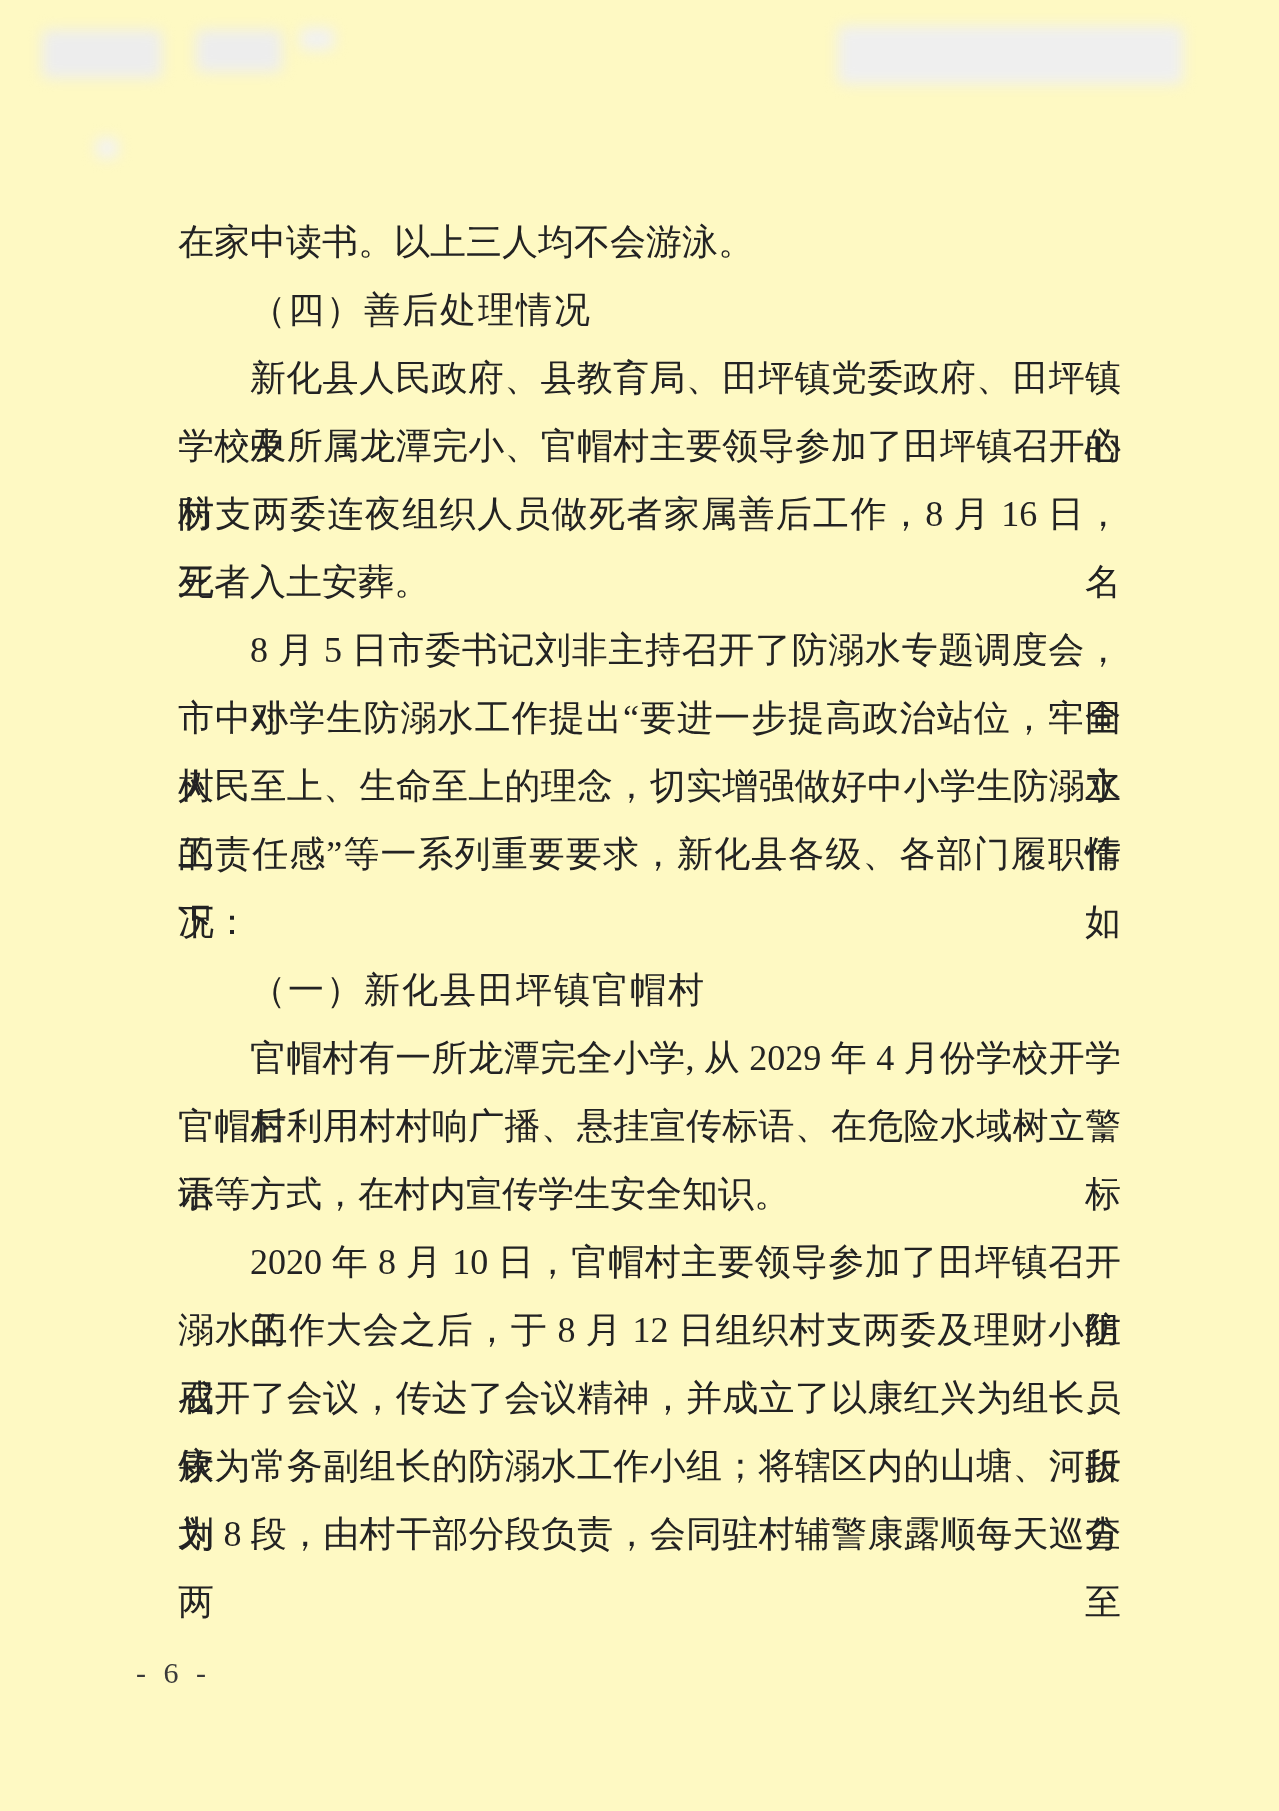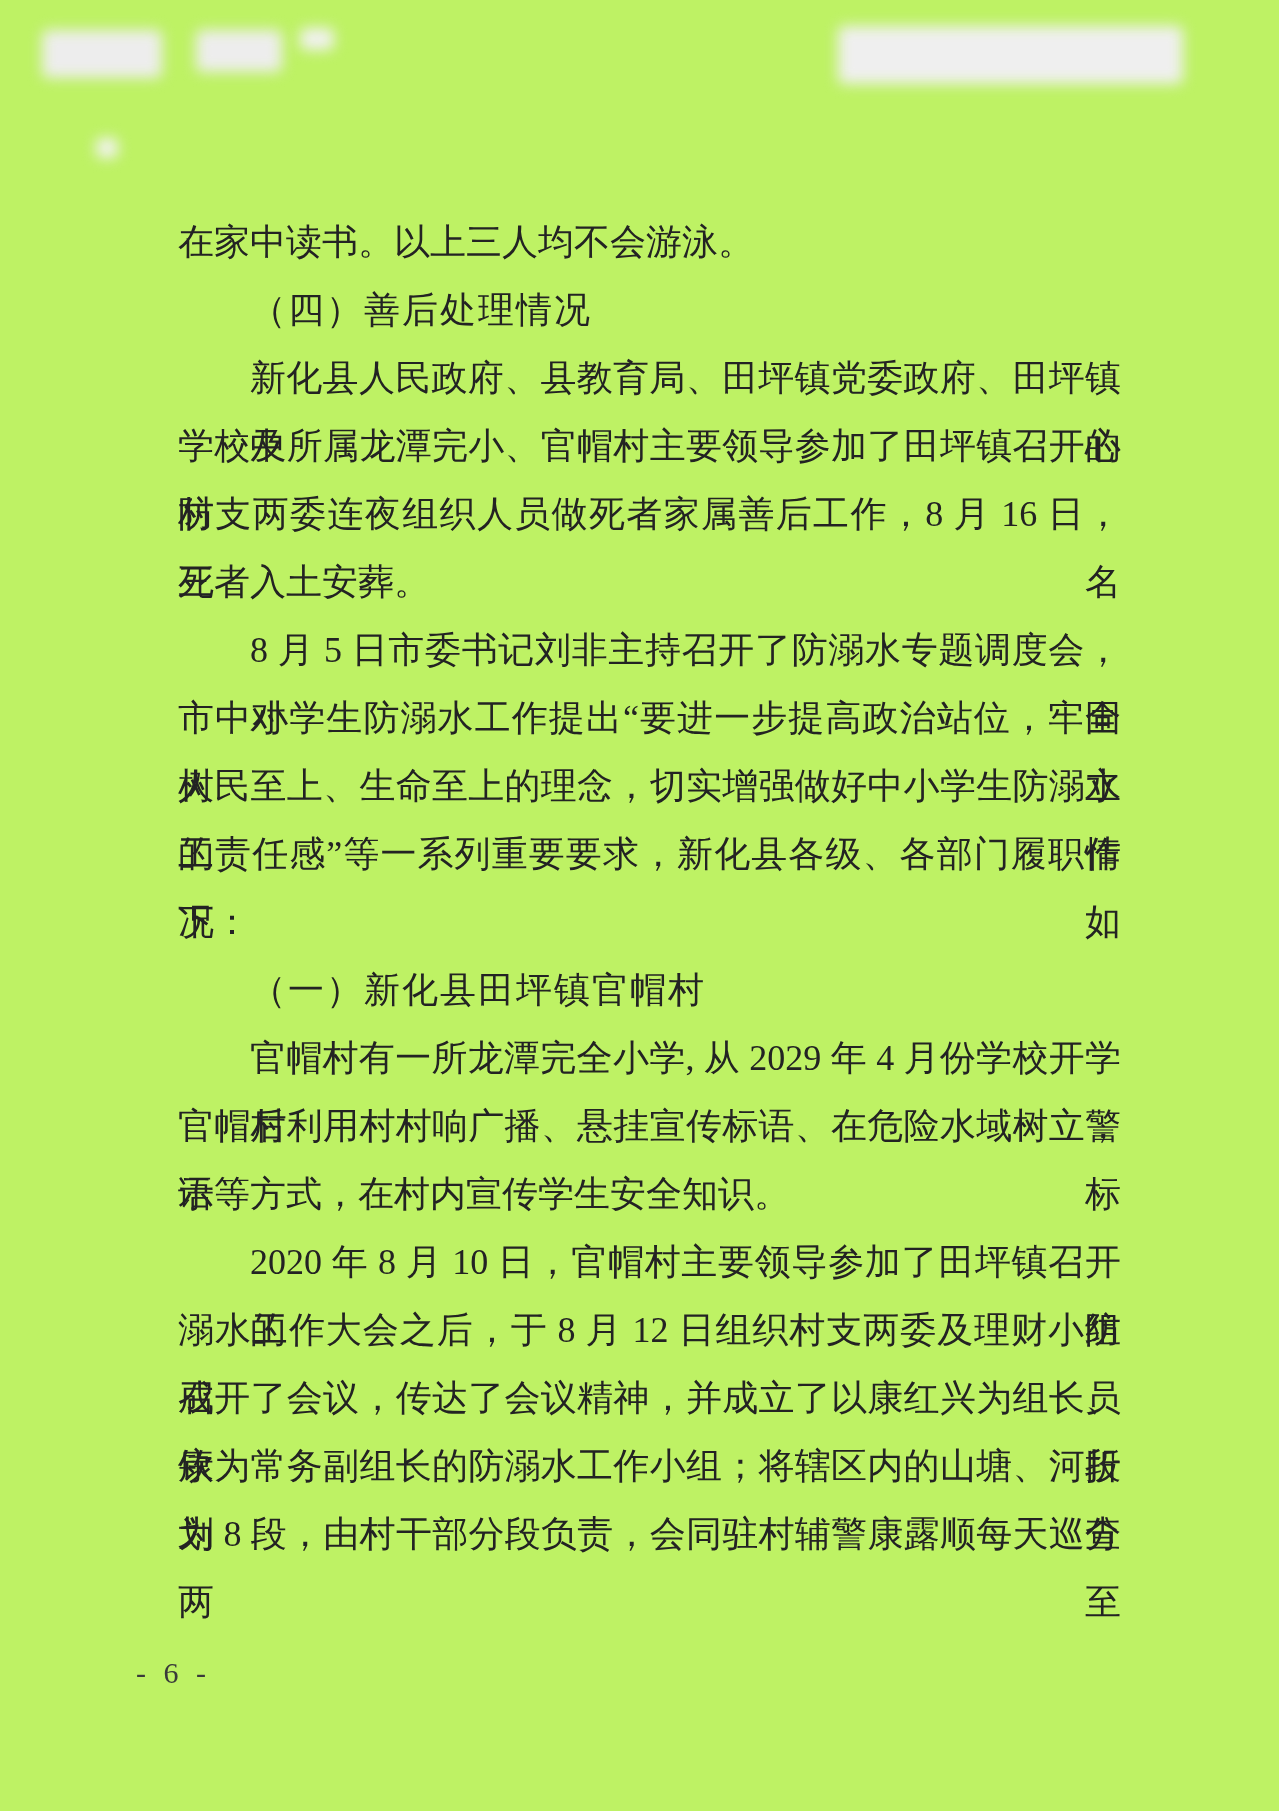--- a/index.html
+++ b/index.html
@@ -4,21 +4,21 @@
 <style>
   html,body{margin:0;padding:0;}
   body{
     background:#9a9a9a;
     font-family:"Liberation Serif","DejaVu Serif",serif;
   }
   .page{
     position:relative;
     width:1279px;
     height:1811px;
-    background:#bef264;
+    background:#fef9c3;
     overflow:hidden;
     color:#232323;
   }
   
   .smudge{
     position:absolute;
     background:#ededed;
     filter:blur(7px);
     border-radius:6px;
   }

